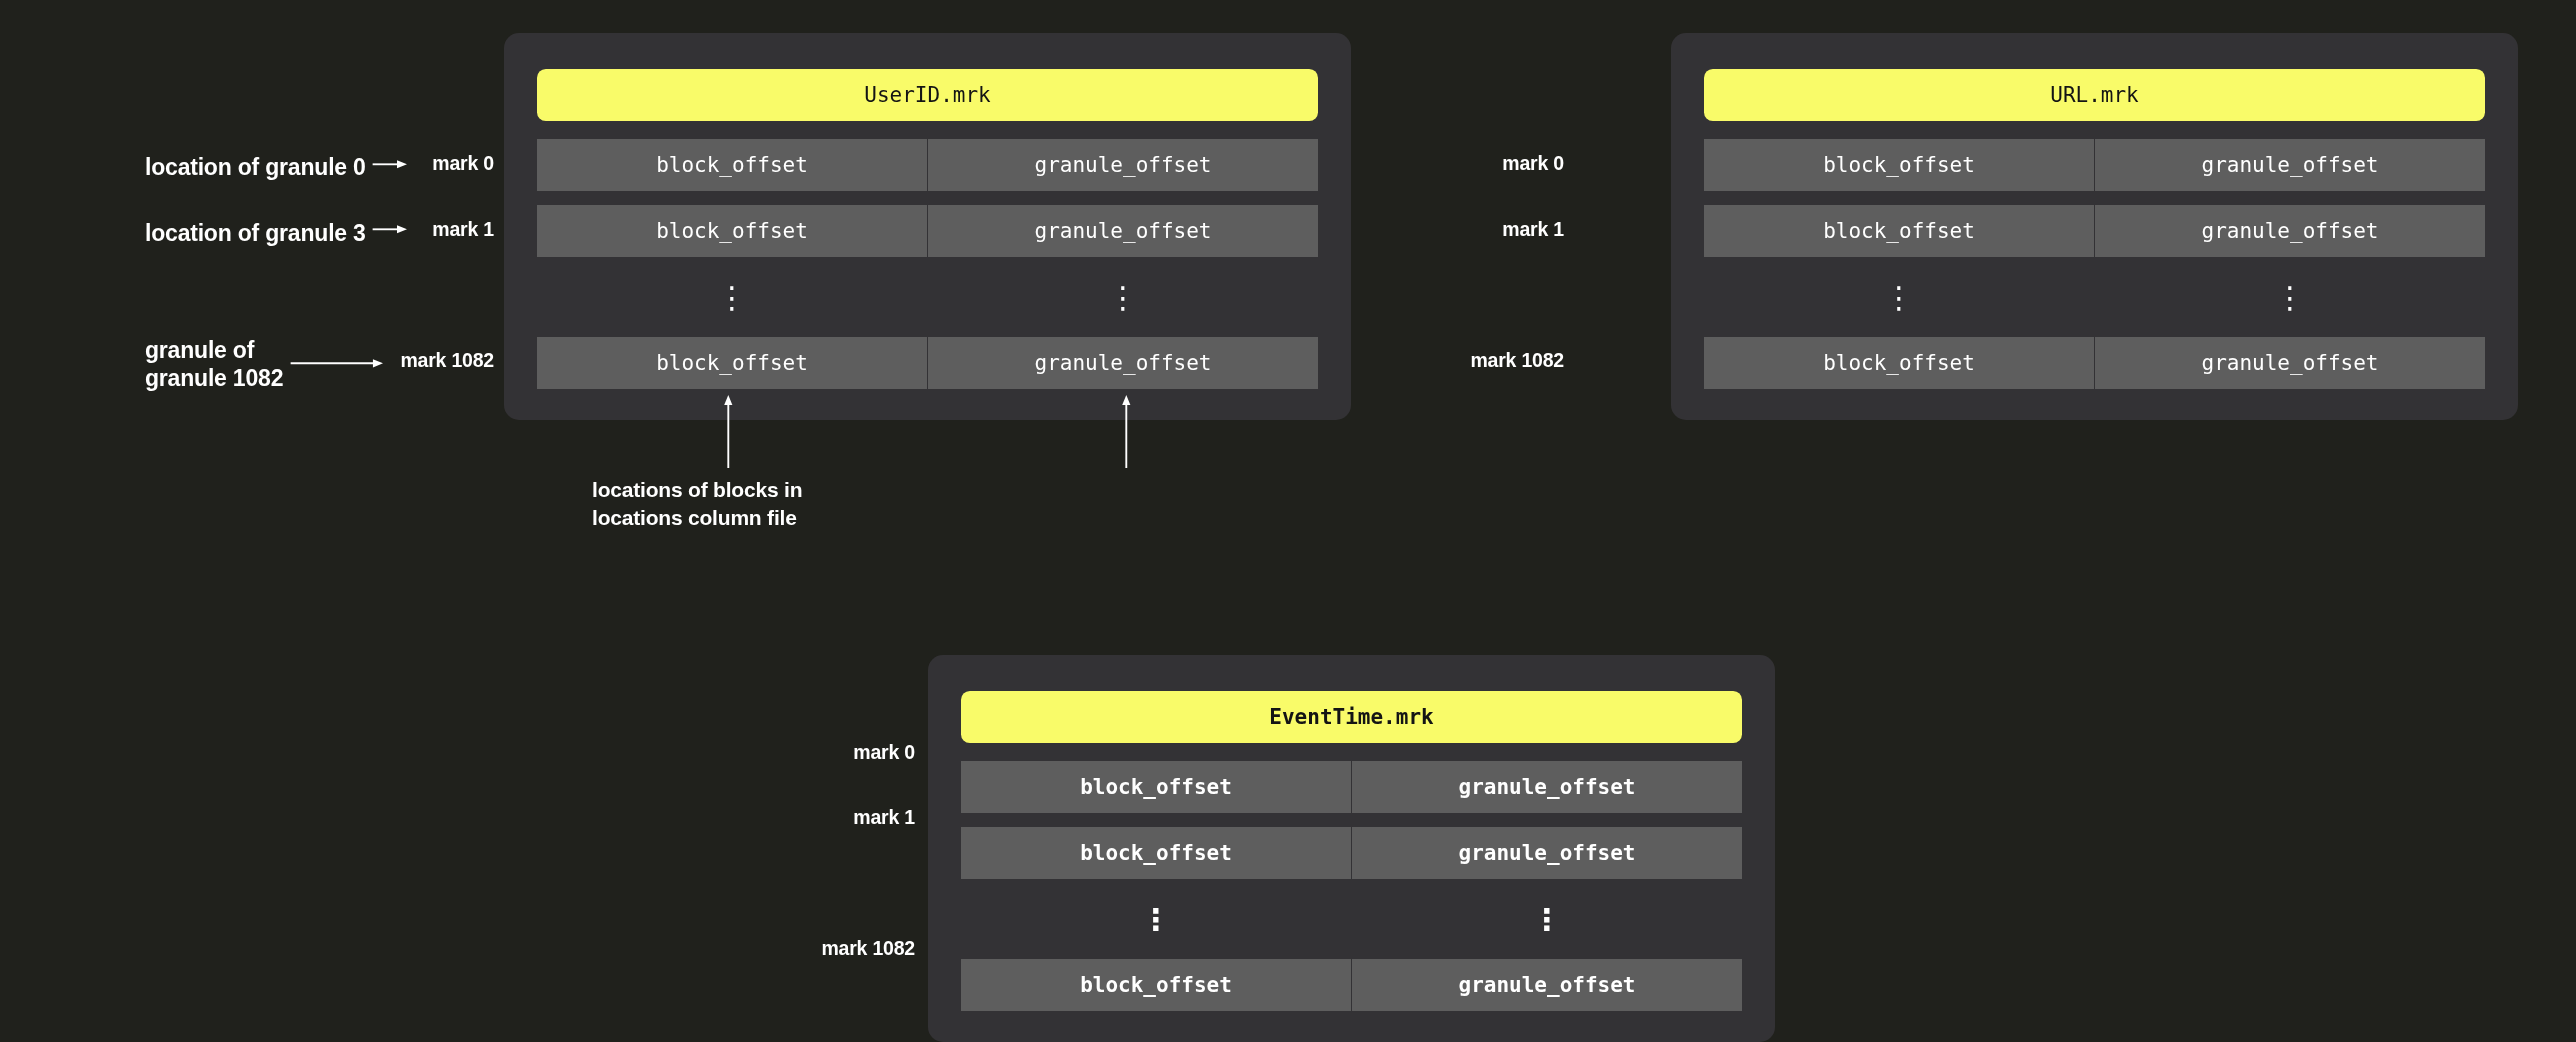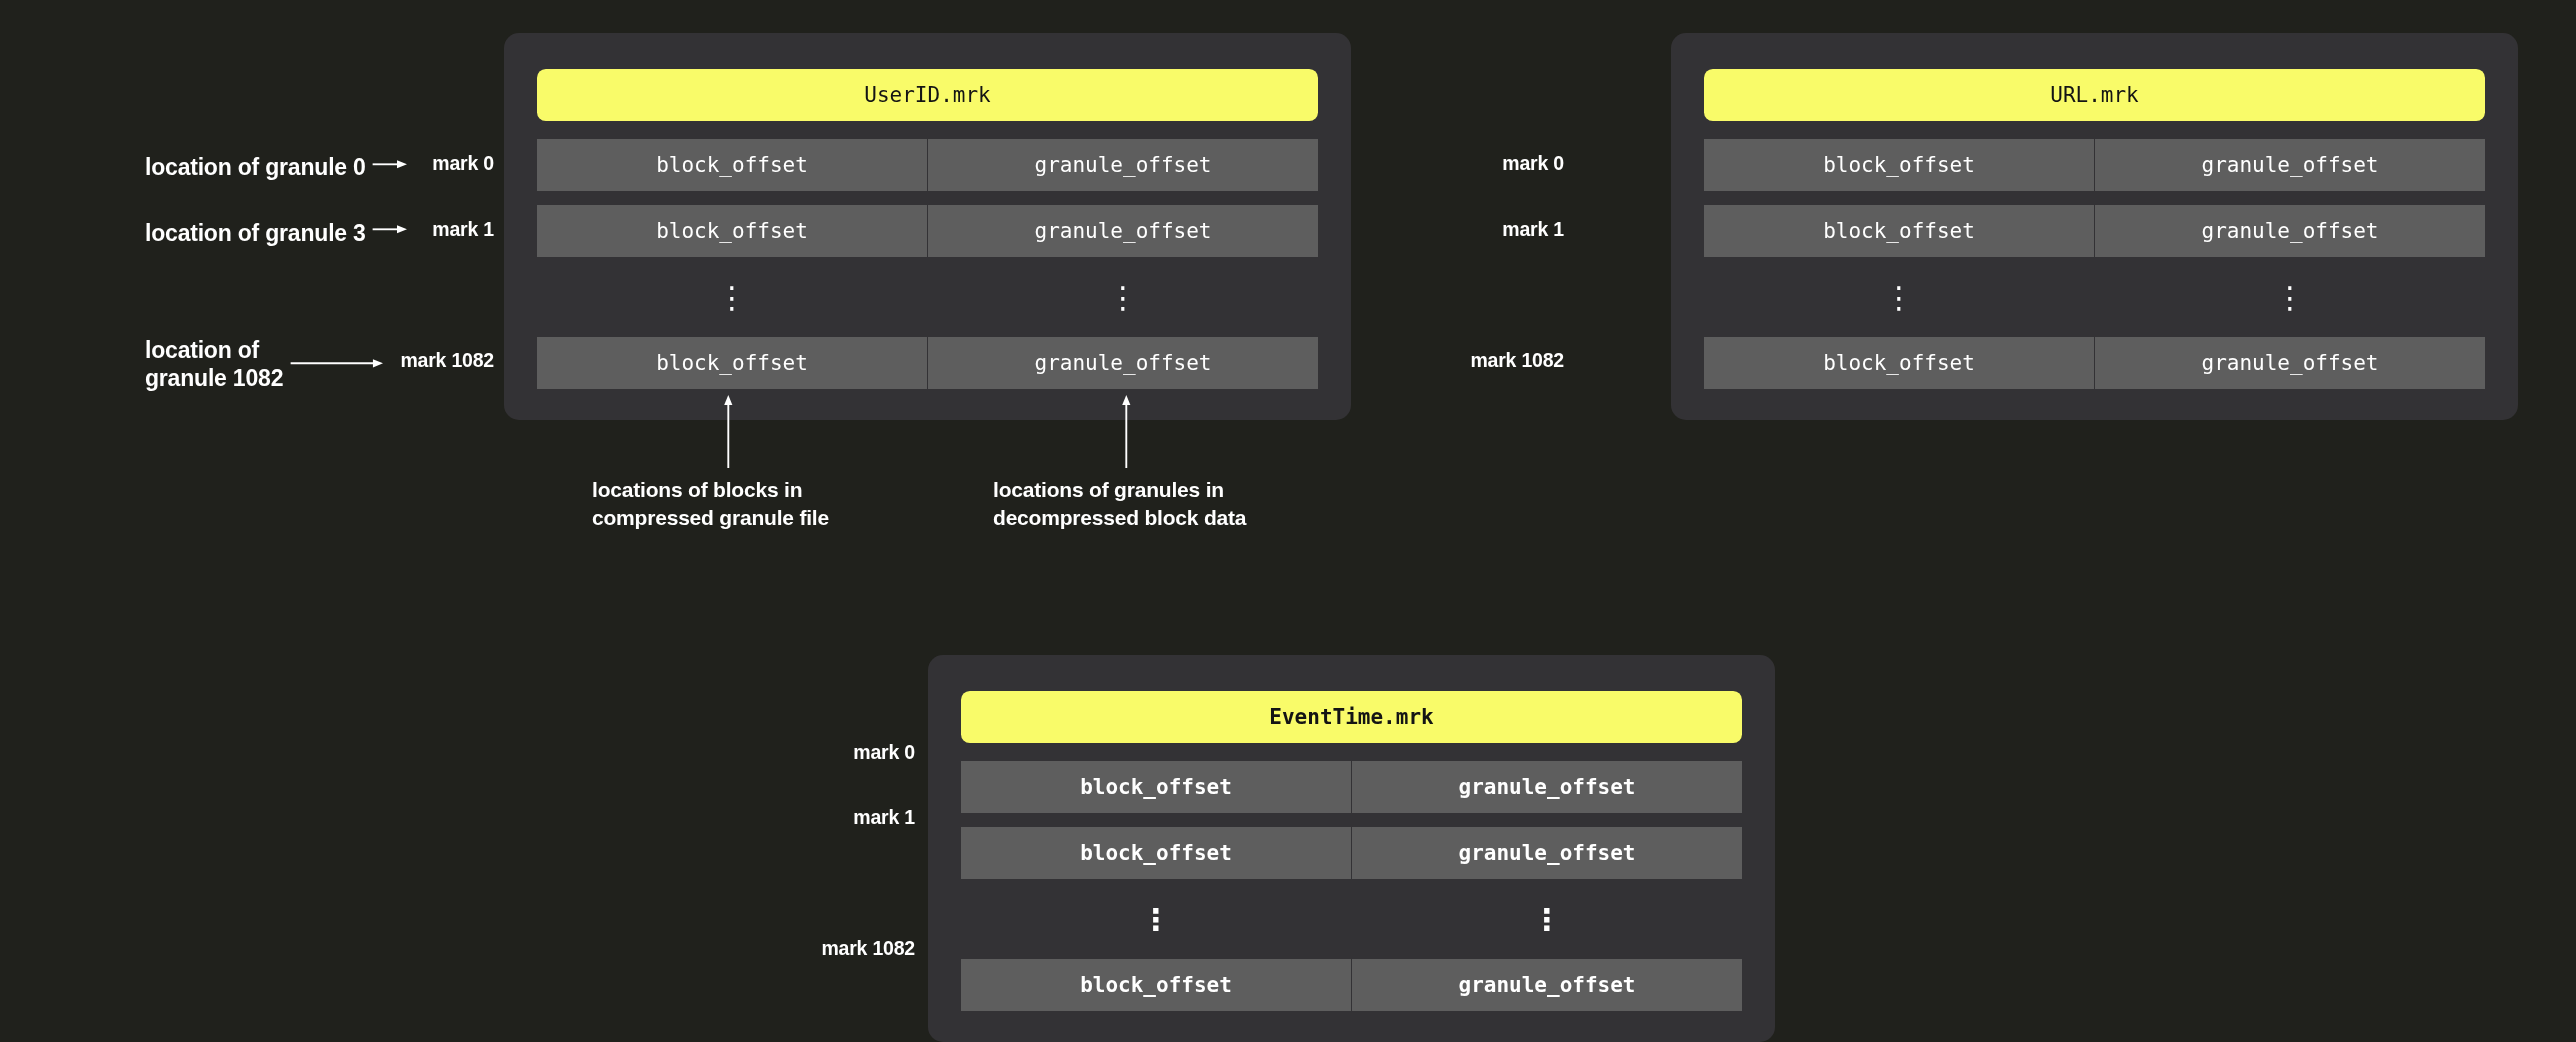--- a/index.html
+++ b/index.html
@@ -68,21 +68,21 @@
 
   <div class="ann-label" style="left:145px;top:219px;">location of granule 3</div>
   <div class="arrow" style="left:372px;top:223px;">
     <svg width="35" height="12.6" viewBox="0 0 56 20">
       <line x1="1" y1="10" x2="42" y2="10"></line>
       <polygon points="56,10 40,3.5 40,16.5"></polygon>
     </svg>
   </div>
 
   <div class="ann-label" style="left:145px;top:336px;">
-    <div>location of</div>
+    <div>granule of</div>
     <div>granule 1082</div>
   </div>
   <div class="arrow" style="left:290px;top:357px;">
     <svg width="93" height="12.6" viewBox="0 0 148 20">
       <line x1="1" y1="10" x2="134" y2="10"></line>
       <polygon points="148,10 132,3.5 132,16.5"></polygon>
     </svg>
   </div>
 
   <div class="mark-label" style="right:2082px;top:153px;">mark 0</div>
@@ -145,25 +145,21 @@
   </div>
   <div class="arrow" style="left:1120px;top:395px;">
     <svg width="12.6" height="73" viewBox="0 0 20 116">
       <polygon points="10,0 3.5,16 16.5,16"></polygon>
       <line x1="10" y1="14" x2="10" y2="116"></line>
     </svg>
   </div>
 
   <div class="note-label" style="left:592px;top:476px;">
     <div>locations of blocks in</div>
-    <div>compressed granule file</div>
-  </div>
-  <div class="note-label" style="left:993px;top:476px;">
-    <div>locations of granules in</div>
-    <div>decompressed block data</div>
+    <div>locations column file</div>
   </div>
 
   <div class="mark-label" style="right:1661px;top:742px;">mark 0</div>
   <div class="mark-label" style="right:1661px;top:807px;">mark 1</div>
   <div class="mark-label" style="right:1661px;top:938px;">mark 1082</div>
 
   <section class="panel" style="left:928px;top:655px;font-weight:bold;">
     <div class="panel-title">EventTime.mrk</div>
     <div class="rows">
       <div class="row">

